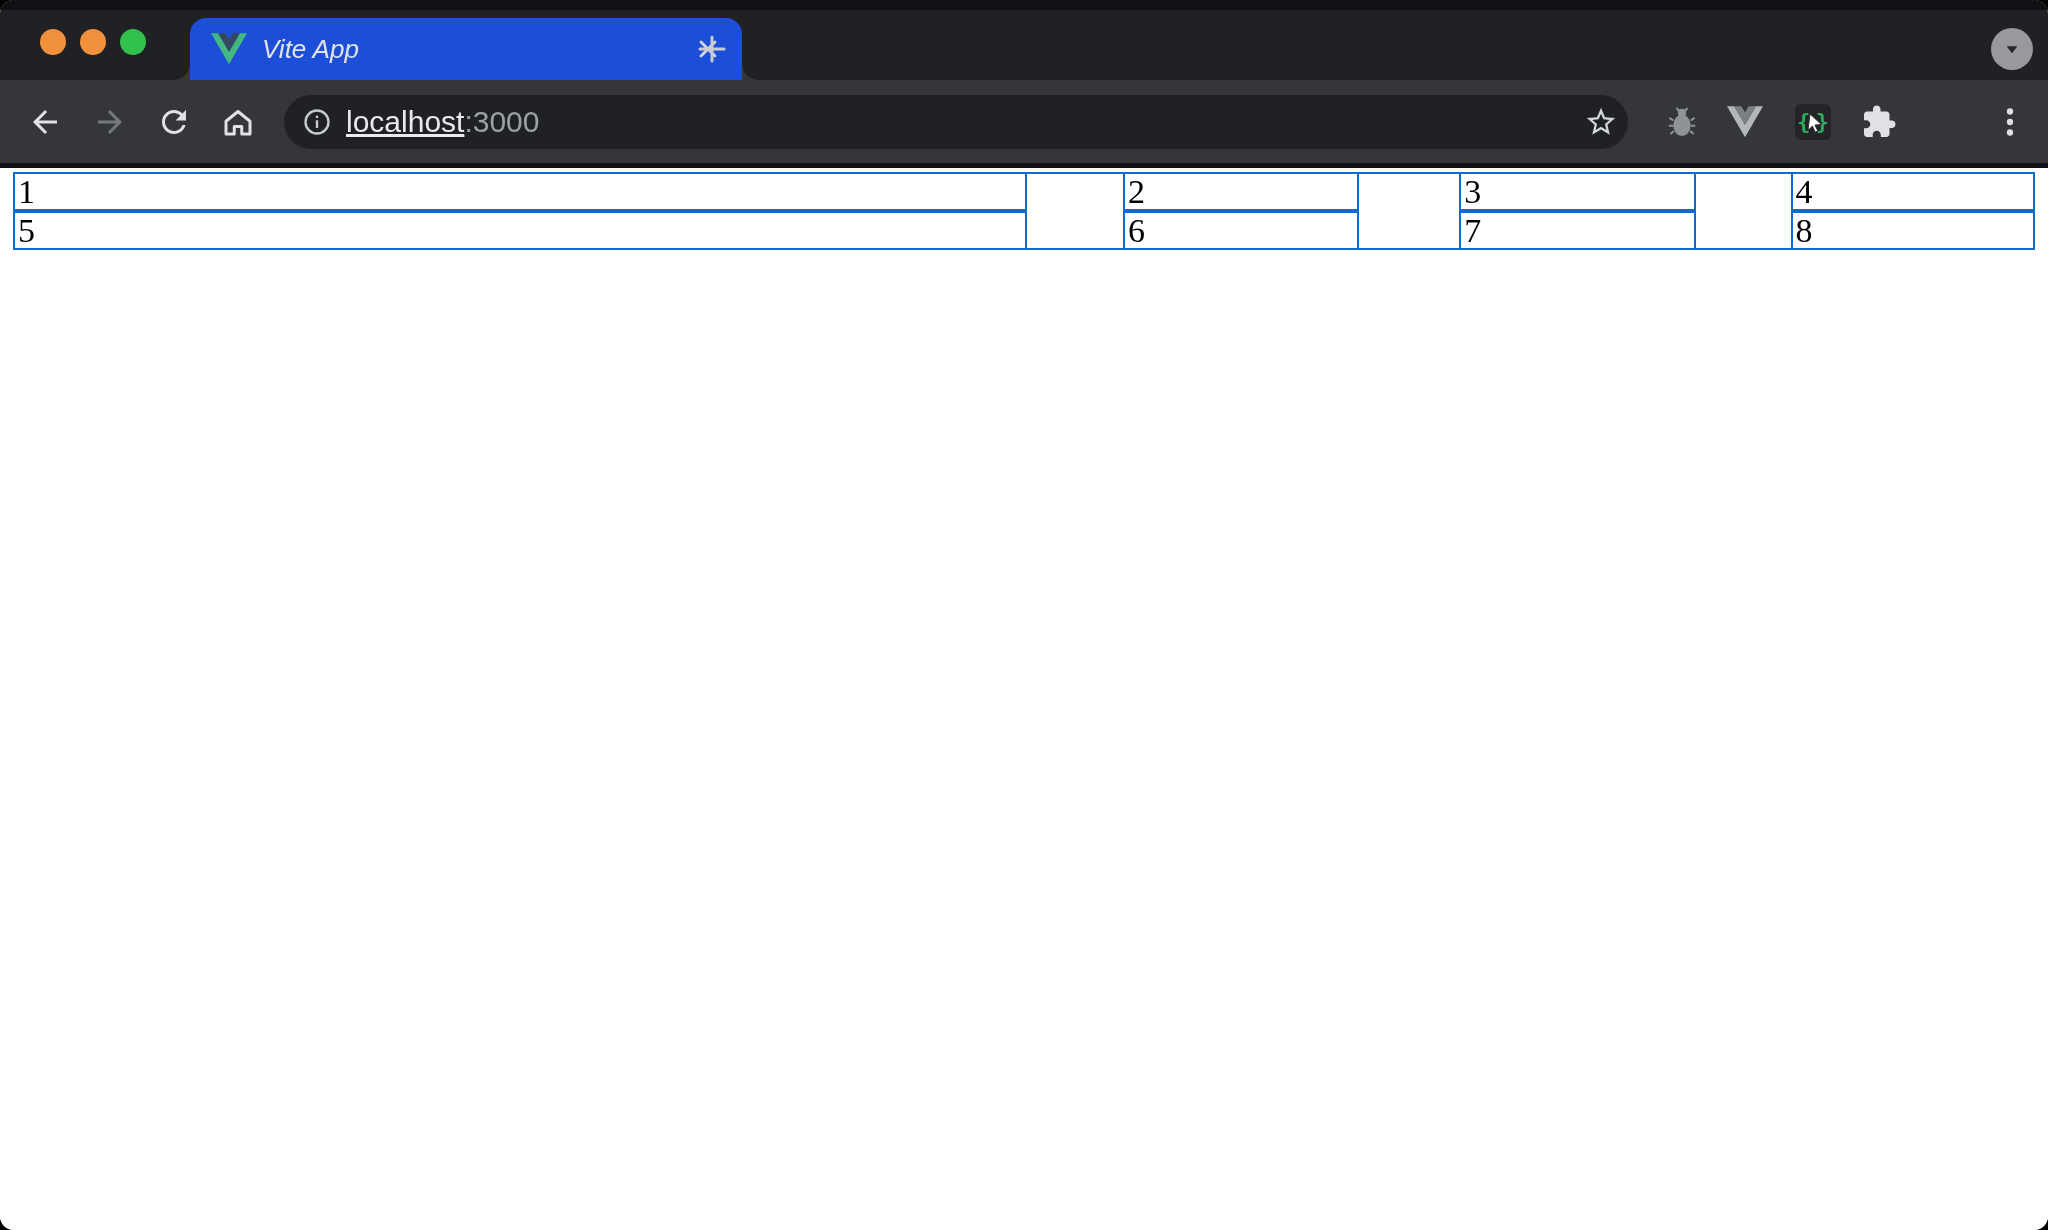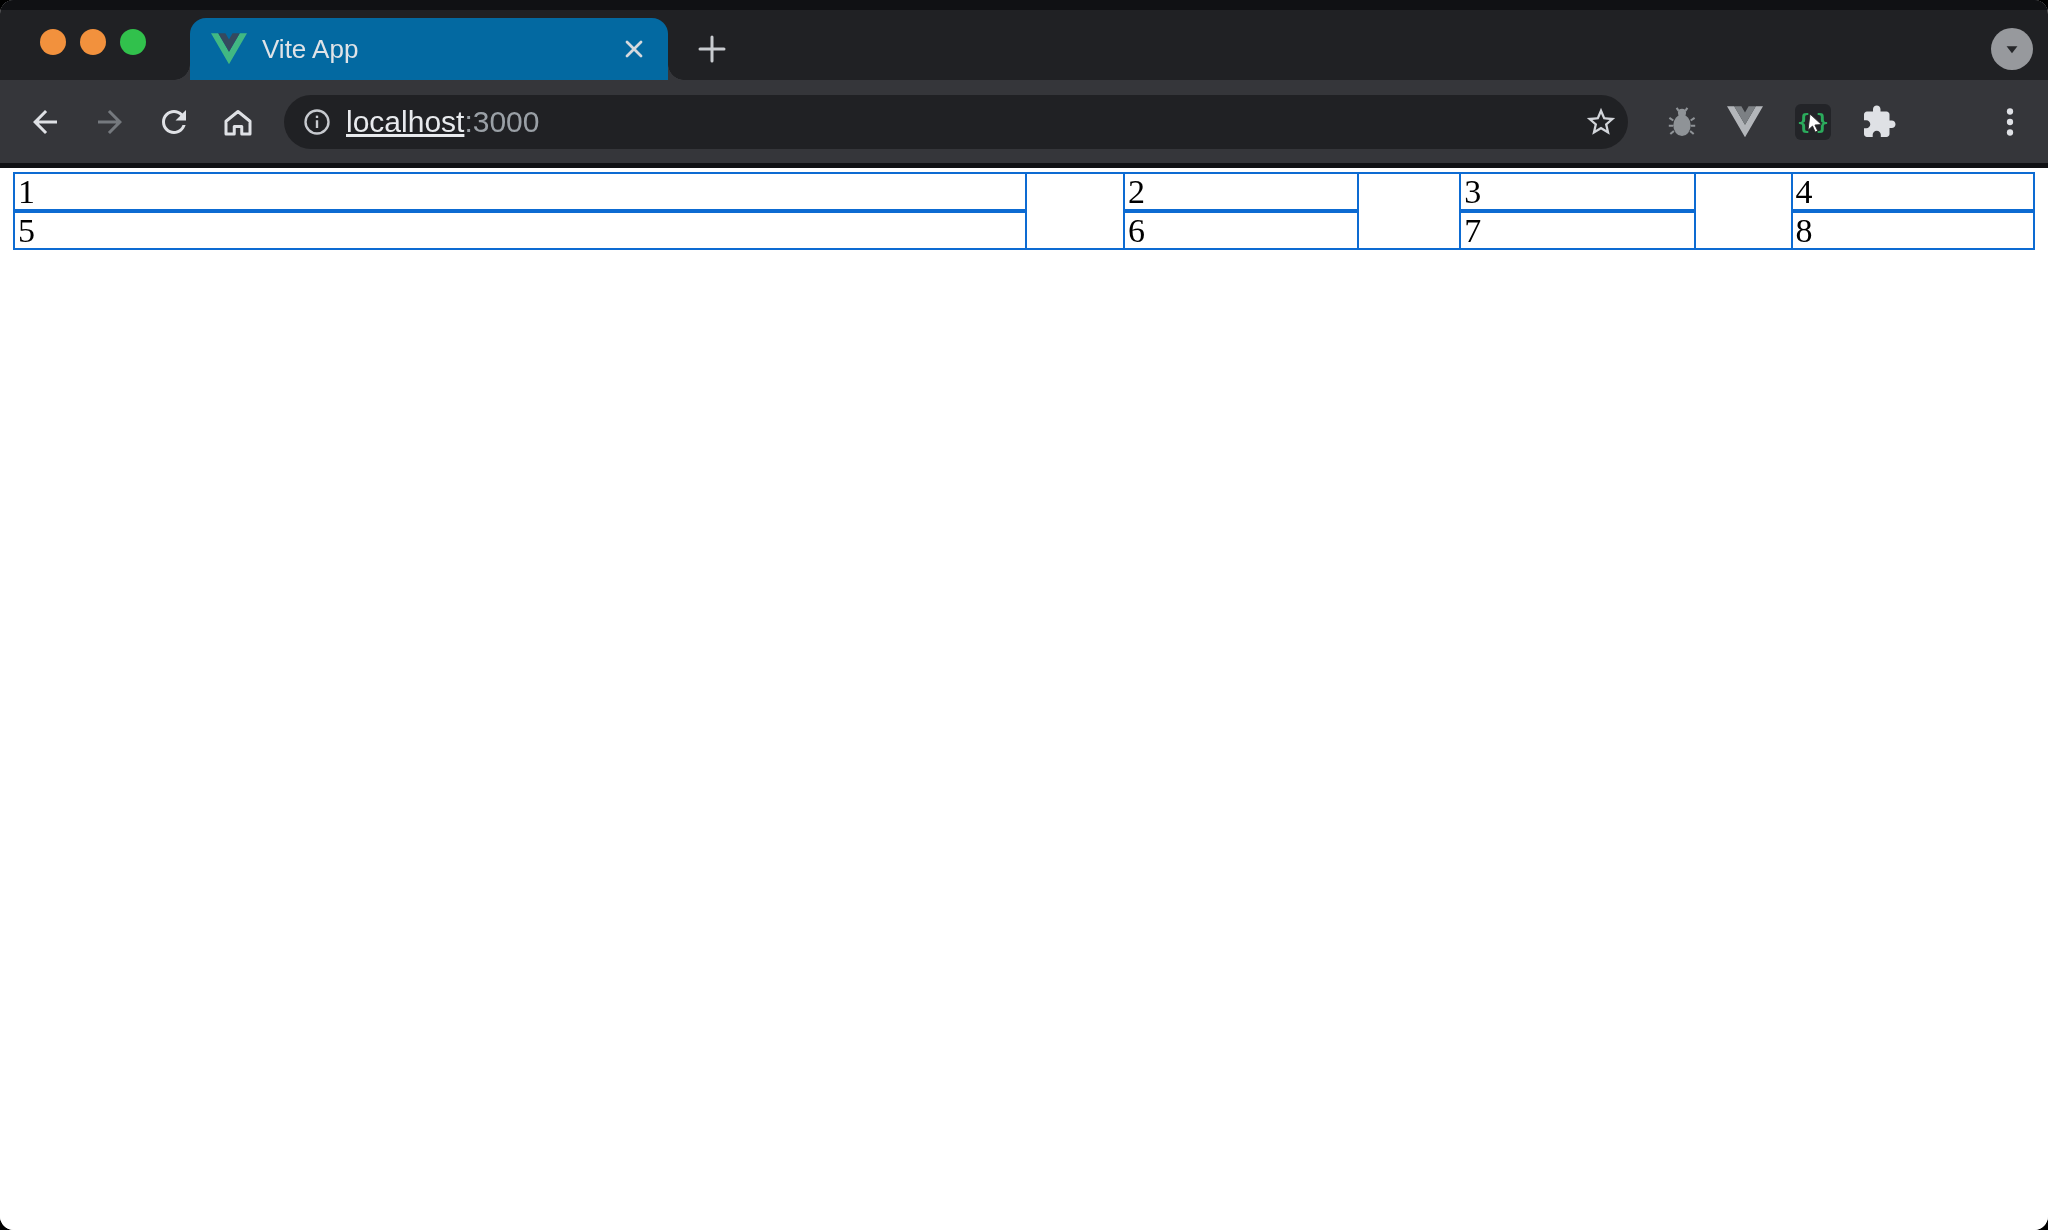--- a/index.html
+++ b/index.html
@@ -8,22 +8,22 @@
 
   
   .chrome{position:absolute;top:0;left:0;width:2048px;height:168px;background:#202124;}
   .window-edge{position:absolute;top:0;left:0;width:100%;height:10px;background:#101114;}
 
   .traffic{position:absolute;top:29px;width:26px;height:26px;border-radius:50%;}
   .t1{left:40px;background:#f2913d;}
   .t2{left:80px;background:#f2913d;}
   .t3{left:120px;background:#31c14c;}
 
-  .tab{position:absolute;left:190px;top:18px;width:478px;height:62px;background:#0369a1;
-    border-radius:16px 16px 0 0;}
+  .tab{position:absolute;left:190px;top:18px;width:552px;height:62px;background:#1d4ed8;
+    border-radius:16px 16px 0 0;font-style:italic;}
   .tab::before{content:"";position:absolute;left:-16px;bottom:0;width:16px;height:16px;
     background:radial-gradient(circle at 0 0,transparent 15.5px,#35363a 16px);}
   .tab::after{content:"";position:absolute;right:-16px;bottom:0;width:16px;height:16px;
     background:radial-gradient(circle at 100% 0,transparent 15.5px,#35363a 16px);}
   .tab-favicon{position:absolute;left:21px;top:15px;width:36px;height:32px;}
   .tab-title{position:absolute;left:72px;top:0;line-height:62px;font-size:26px;color:#e0e3e7;white-space:nowrap;}
   .tab-close{position:absolute;right:20px;top:17px;width:28px;height:28px;}
 
   .newtab{position:absolute;left:694px;top:31px;width:36px;height:36px;}
   .tabsearch{position:absolute;left:1991px;top:28px;width:42px;height:42px;border-radius:50%;

